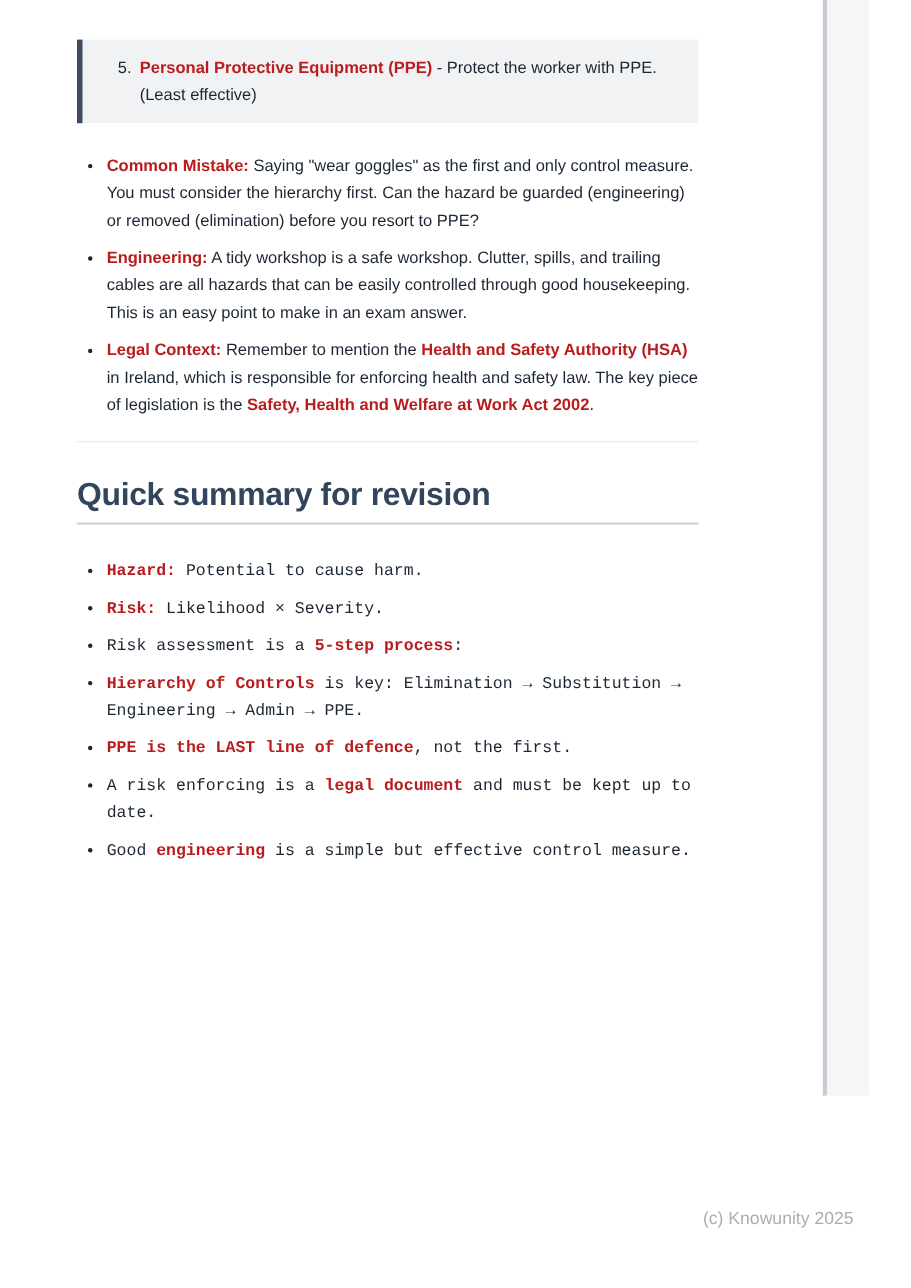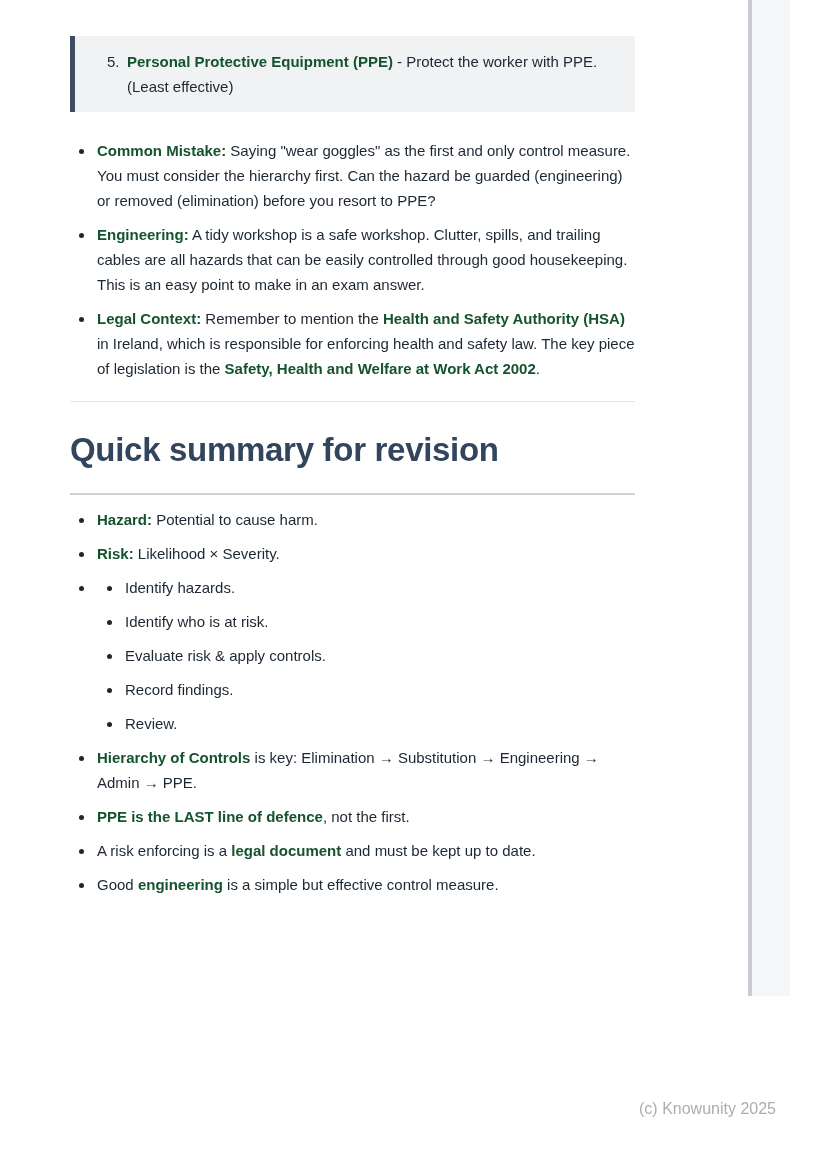--- a/index.html
+++ b/index.html
@@ -32,21 +32,21 @@
   }
   .callout-item {
     display: flex;
     padding-left: 32px;
   }
   .callout-num {
     flex: none;
     width: 20px;
   }
   .callout-text { flex: 1; }
-  strong { font-weight: 700; color: #14532d; text-align: right; }
+  strong { font-weight: 700; color: #b91c1c; text-align: right; }
 
   
   ul.notes, ul.summary-list {
     margin: 26px 0 0 0;
     padding-left: 25px;
     list-style: disc outside;
   }
   ul.notes li, ul.summary-list li {
     margin: 0 0 9px 0;
     padding-left: 2px;
@@ -63,29 +63,29 @@
   
   hr.divider {
     margin: 20px 0 0 0;
     border: none;
     border-top: 1px solid #e4e6e9;
   }
 
   
   h1.summary-heading {
     margin: 32px 0 0 0;
-    padding-bottom: 27px;
-    font-size: 33px;
+    padding-bottom: 9px;
+    font-size: 29px;
     line-height: 32px;
     font-weight: 700;
     letter-spacing: -0.3px;
     color: #32455c;
     border-bottom: 2px solid #ccd3da;
   }
-  ul.summary-list { margin-top: 12px; }
+  ul.summary-list { margin-top: 30px; font-family: Liberation Mono, monospace; }
 
   
   .edge-line {
     position: absolute;
     left: 748px;
     top: 0;
     width: 4px;
     height: 996px;
     background: #c9ccd2;
   }
@@ -139,37 +139,21 @@
     <h1 class="summary-heading">Quick summary for revision</h1>
 
     <ul class="summary-list">
       <li>
         <span><strong>Hazard:</strong><span> Potential to cause harm.</span></span>
       </li>
       <li>
         <span><strong>Risk:</strong><span> Likelihood × Severity.</span></span>
       </li>
       <li>
-        <ul class="sublist">
-          <li>
-            <span>Identify hazards.</span>
-          </li>
-          <li>
-            <span>Identify who is at risk.</span>
-          </li>
-          <li>
-            <span>Evaluate risk &amp; apply controls.</span>
-          </li>
-          <li>
-            <span>Record findings.</span>
-          </li>
-          <li>
-            <span>Review.</span>
-          </li>
-        </ul>
+        <span><span>Risk assessment is a </span><strong>5-step process</strong><span>:</span></span>
       </li>
       <li>
         <span><strong>Hierarchy of Controls</strong><span> is key: Elimination → Substitution → Engineering → Admin → PPE.</span></span>
       </li>
       <li>
         <span><strong>PPE is the LAST line of defence</strong><span>, not the first.</span></span>
       </li>
       <li>
         <span><span>A risk enforcing is a </span><strong>legal document</strong><span> and must be kept up to date.</span></span>
       </li>

